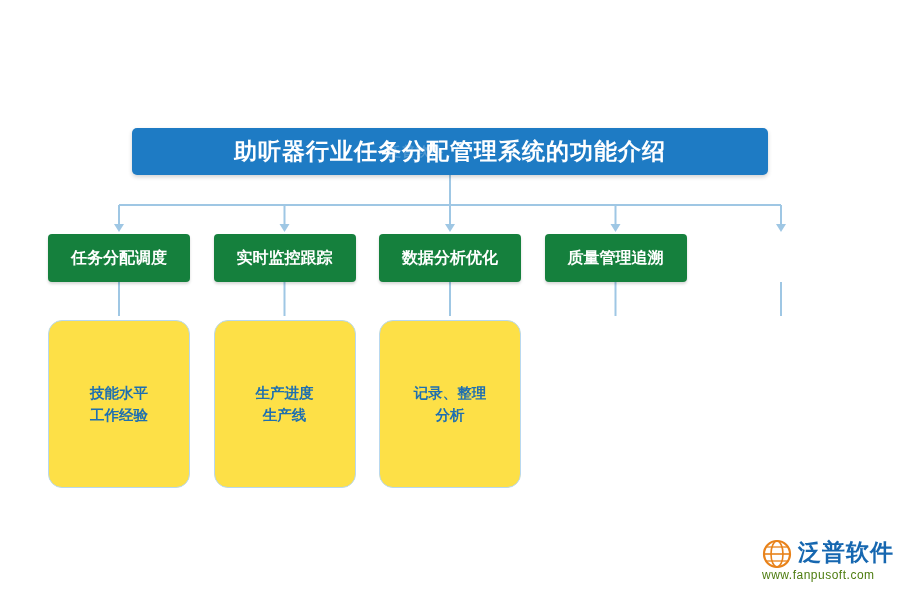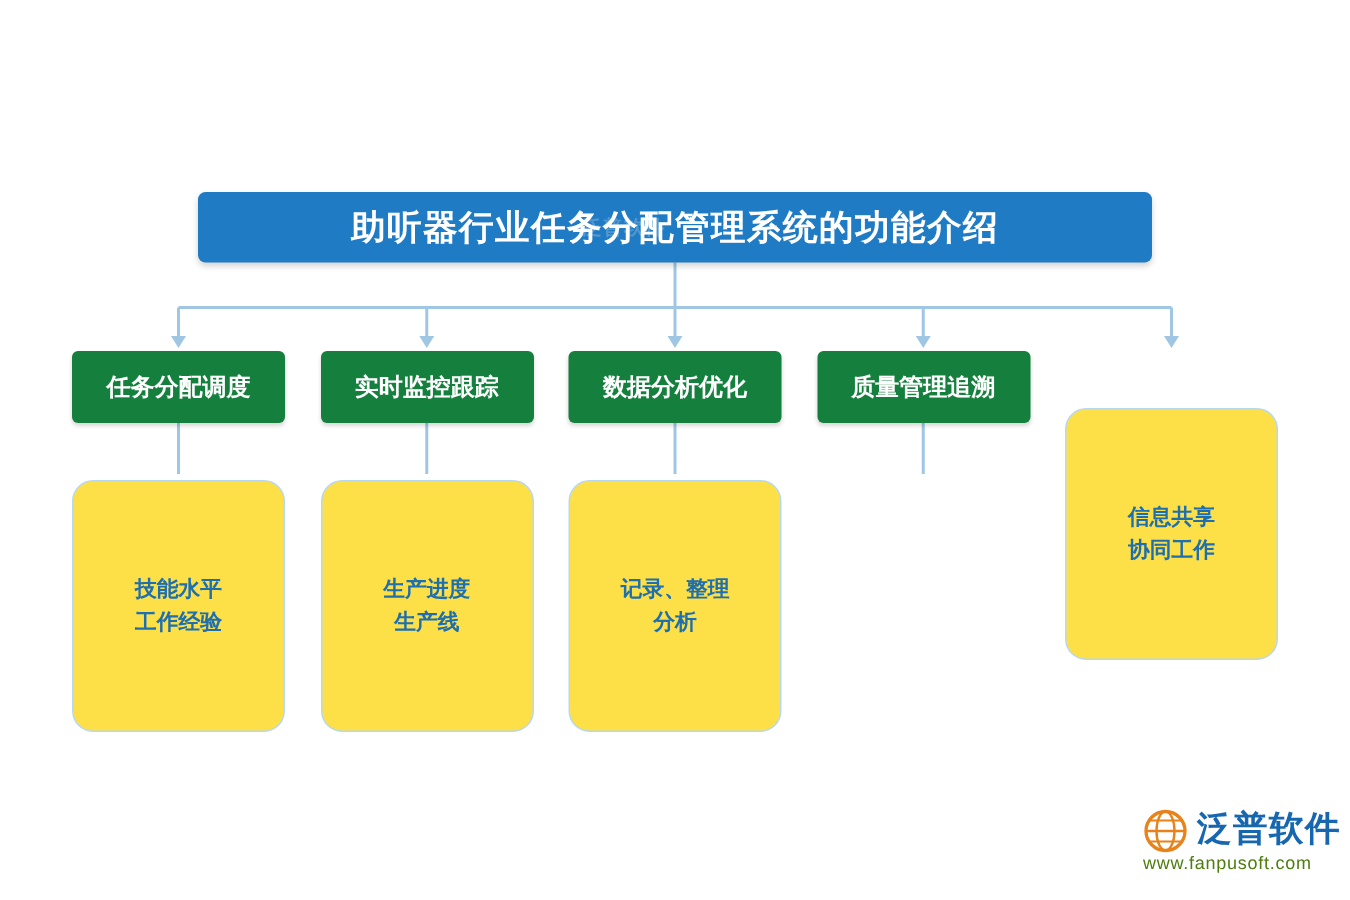--- a/index.html
+++ b/index.html
@@ -201,26 +201,20 @@
     </div>
   </div>
 
   <div class="column" style="left:544.5px;">
     <div class="col-head">
       <span>质量管理追溯</span>
     </div>
   </div>
 
   <div class="column" style="left:710px;">
-    <div class="col-body">
-      <div>
-        <span class="line">信息共享</span>
-        <span class="line">协同工作</span>
-      </div>
-    </div>
   </div>
 
   <div class="logo">
     <svg class="logo-mark" viewBox="0 0 30 30">
       <circle cx="15" cy="15" r="13" fill="none" stroke="#e8821a" stroke-width="2.2"></circle>
       <ellipse cx="15" cy="15" rx="6" ry="13" fill="none" stroke="#e8821a" stroke-width="1.6"></ellipse>
       <line x1="2" y1="15" x2="28" y2="15" stroke="#e8821a" stroke-width="1.6"></line>
       <line x1="4" y1="8" x2="26" y2="8" stroke="#e8821a" stroke-width="1.3"></line>
       <line x1="4" y1="22" x2="26" y2="22" stroke="#e8821a" stroke-width="1.3"></line>
     </svg>

